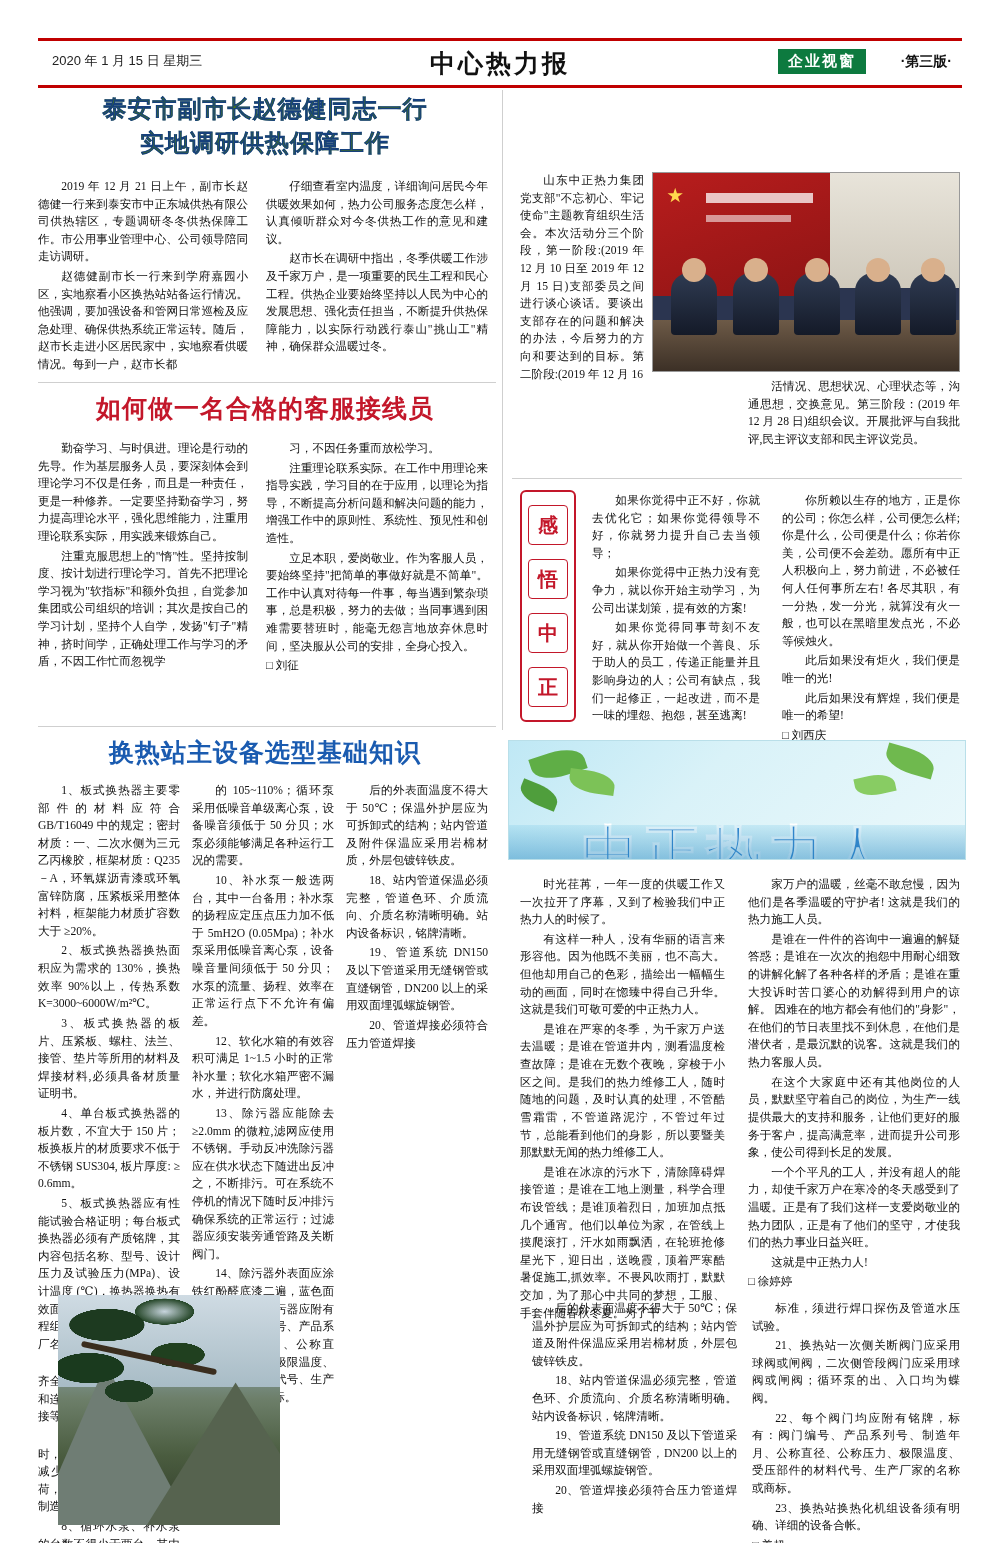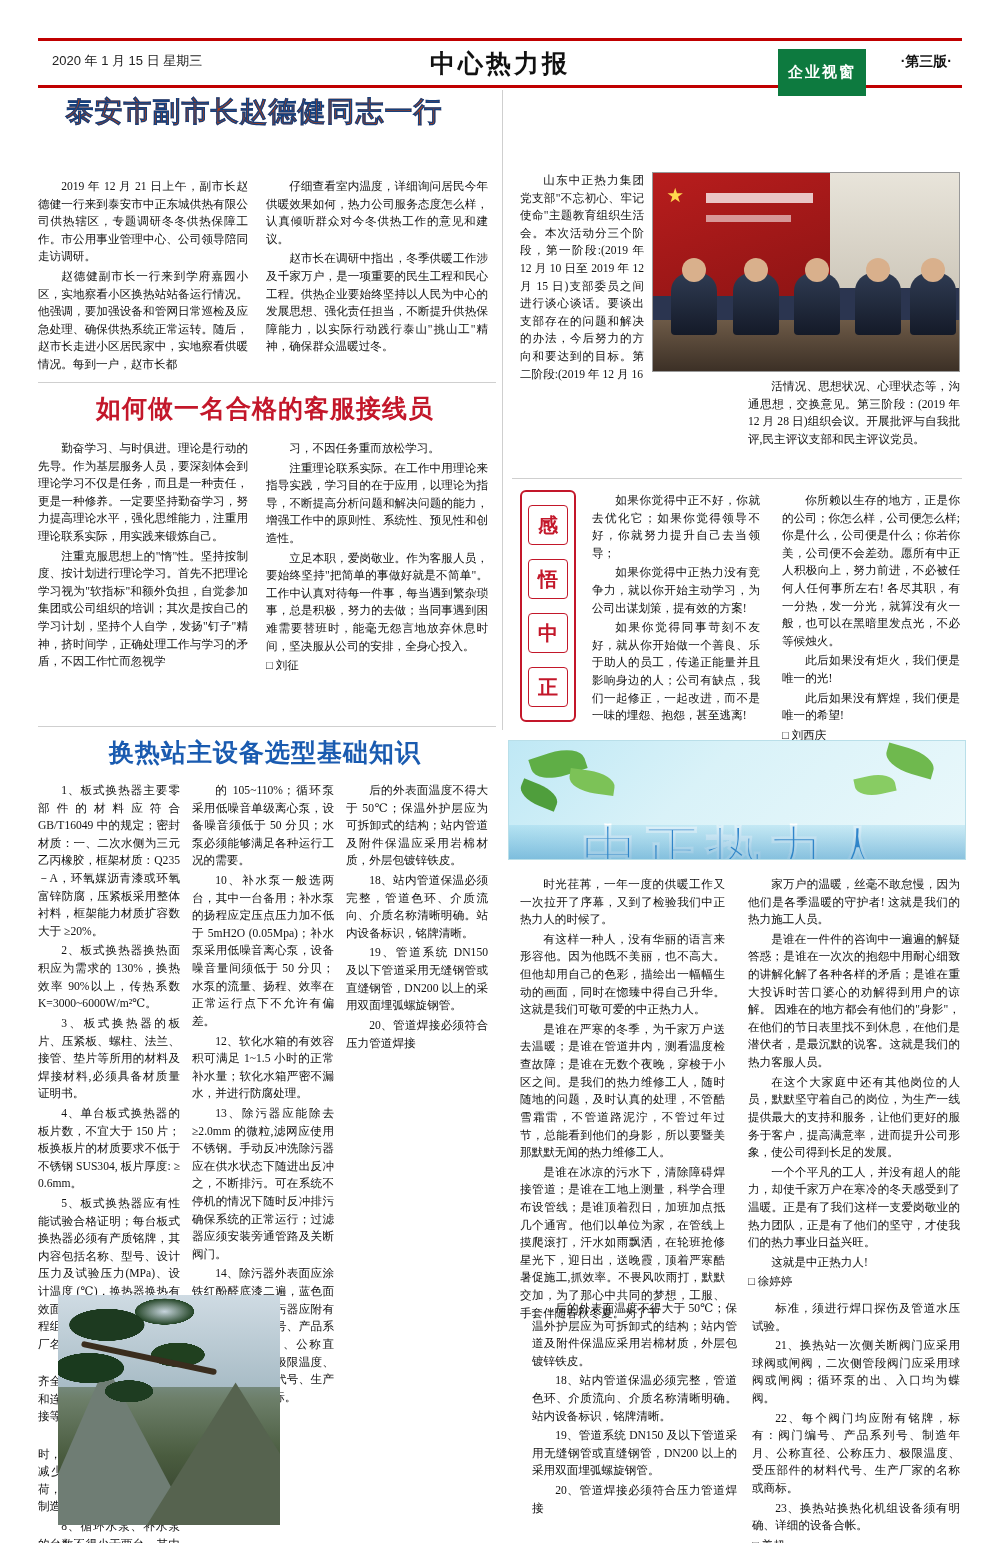--- a/index.html
+++ b/index.html
@@ -25,21 +25,21 @@
     position:absolute;left:14px;top:11px;font-size:13px;color:#222;
     font-family:"Liberation Sans",sans-serif;
   }
   .masthead .title{
     position:absolute;left:0;right:0;top:6px;text-align:center;
     font-size:25px;font-weight:bold;letter-spacing:3px;color:#111;
     font-family:"DejaVu Serif",serif;
   }
   .masthead .badge{
     position:absolute;right:96px;top:8px;
-    background:#0d7a3f;color:#fff;padding:14px 10px;font-size:15px;
+    background:#0d7a3f;color:#fff;padding:3px 10px;font-size:15px;
     font-weight:bold;letter-spacing:2px;
     font-family:"Liberation Sans",sans-serif;
   }
   .masthead .edition{
     position:absolute;right:10px;top:12px;font-size:14px;font-weight:bold;color:#111;
     font-family:"Liberation Sans",sans-serif;
   }
 
   
   .col{
@@ -56,23 +56,23 @@
     position:absolute;text-align:center;font-weight:bold;
     color:#c81d1d;
     font-family:"DejaVu Serif",serif;
   }
   .headline-blue{
     position:absolute;text-align:center;font-weight:bold;
     color:#1552a0;
     font-family:"DejaVu Serif",serif;
   }
   .hl1{
-    left:23px;top:92px;width:462px;font-size:28px;line-height:1.42;
+    left:34px;top:92px;width:462px;font-size:24px;line-height:1.42;
     letter-spacing:1px;
-    color:#c2410c;
+    color:#4d7c0f;
     -webkit-text-stroke:0.4px #16407d;
   }
   .hl2{
     left:34px;top:392px;width:462px;font-size:25px;letter-spacing:1px;
     color:#c3172a;
   }
   .hl3{
     left:34px;top:736px;width:462px;font-size:25px;letter-spacing:1px;
     color:#1a5bb0;
   }
@@ -239,20 +239,21 @@
     <div class="badge">企业视窗</div>
     <div class="edition">·第三版·</div>
   </div>
 
   <div class="divider vline" style="left:502px;top:90px;height:640px;"></div>
   <div class="divider hline" style="left:38px;top:726px;width:458px;"></div>
   <div class="divider hline" style="left:38px;top:382px;width:458px;"></div>
 
   <div class="headline-blue hl1">
     <div>泰安市副市长赵德健同志一行</div>
+    <div>实地调研供热保障工作</div>
   </div>
 
   <div class="col" id="a1c1">
     <p>2019 年 12 月 21 日上午，副市长赵德健一行来到泰安市中正东城供热有限公司供热辖区，专题调研冬冬供热保障工作。市公用事业管理中心、公司领导陪同走访调研。</p>
     <p>赵德健副市长一行来到学府嘉园小区，实地察看小区换热站站备运行情况。他强调，要加强设备和管网日常巡检及应急处理、确保供热系统正常运转。随后，赵市长走进小区居民家中，实地察看供暖情况。每到一户，赵市长都</p>
   </div>
   <div class="col" id="a1c2">
     <p>仔细查看室内温度，详细询问居民今年供暖效果如何，热力公司服务态度怎么样，认真倾听群众对今冬供热工作的意见和建议。</p>
     <p>赵市长在调研中指出，冬季供暖工作涉及千家万户，是一项重要的民生工程和民心工程。供热企业要始终坚持以人民为中心的发展思想、强化责任担当，不断提升供热保障能力，以实际行动践行泰山"挑山工"精神，确保群众温暖过冬。</p>
   </div>

